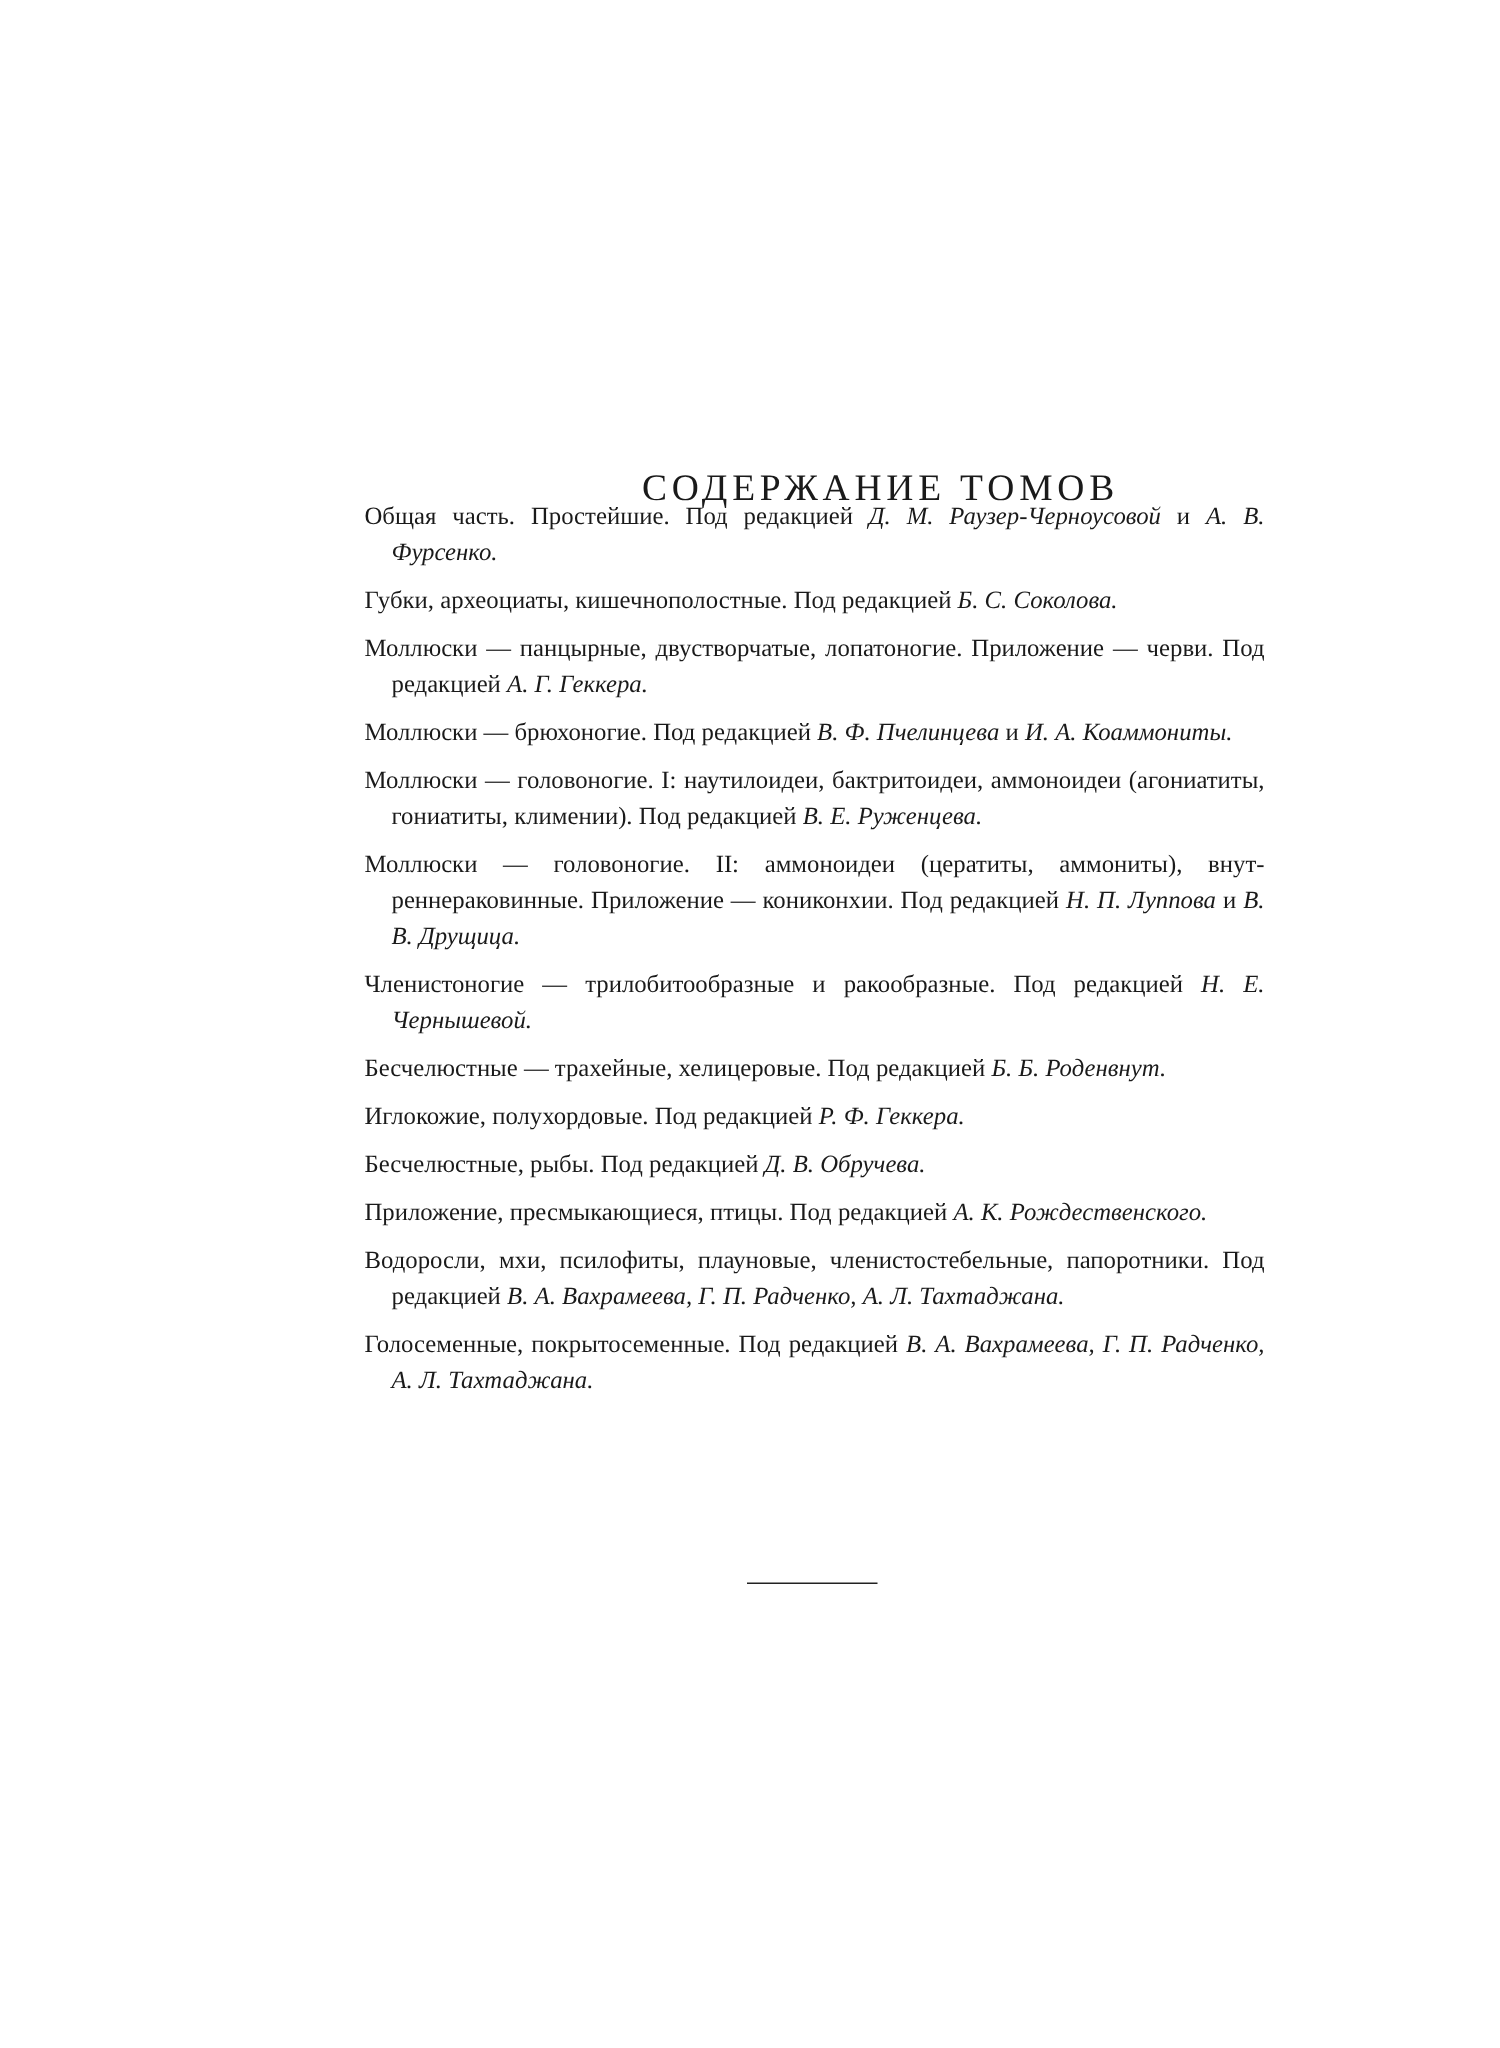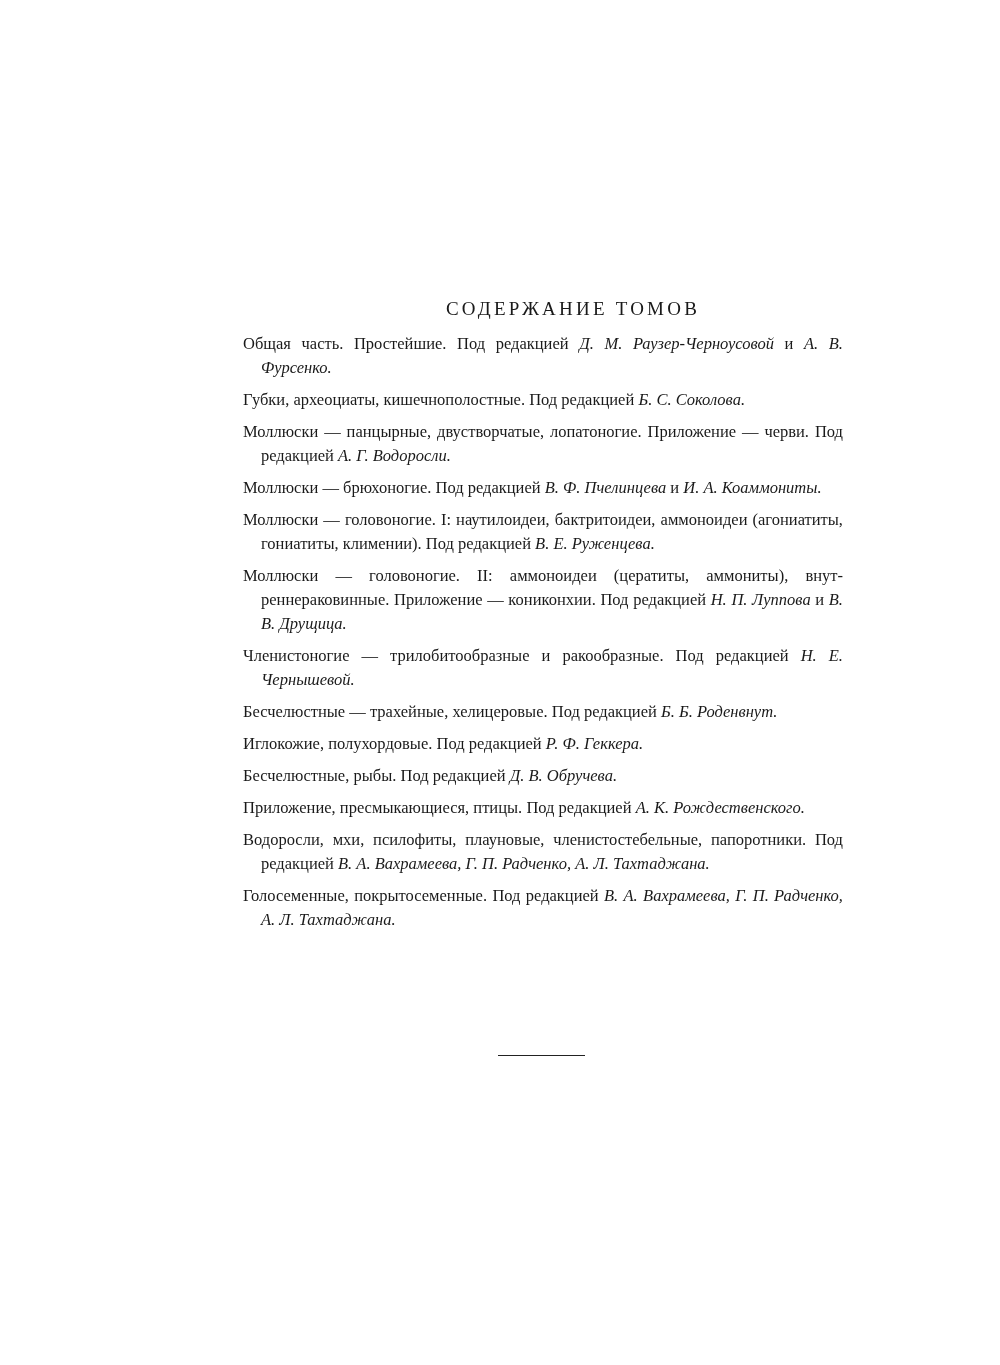--- a/index.html
+++ b/index.html
@@ -20,25 +20,25 @@
       left: 0; top: 0;
       width: 1000px;
       height: 1365px;
     }
     .title {
       position: absolute;
       top: 298px;
       left: 243px;
       width: 600px;
       text-align: center;
-      font-size: 19px;
+      font-size: 25px;
       letter-spacing: 3.2px;
       padding-left: 60px;
       box-sizing: border-box;
-      margin: 0;
+      margin: 14px;
       font-weight: normal;
     }
     .toc {
       position: absolute;
       top: 332px;
       left: 243px;
       width: 600px;
       margin: 0;
       padding: 0;
       list-style: none;
@@ -68,21 +68,21 @@
 <body>
 
 <div class="page">
   <h1 class="title">СОДЕРЖАНИЕ ТОМОВ</h1>
 
   <ul class="toc">
     <li class="entry"><span>Общая часть. Простейшие. </span><span>Под редакцией </span><span class="editors">Д. М. Раузер-Черноусовой</span><span> и </span><span class="editors">А. В. Фурсенко.</span></li>
 
     <li class="entry"><span>Губки, археоциаты, кишечнополостные. </span><span>Под редакцией </span><span class="editors">Б. С. Соколова.</span><span></span><span class="editors"></span></li>
 
-    <li class="entry"><span>Моллюски — панцырные, двустворчатые, лопатоногие. Приложение — черви. </span><span>Под редакцией </span><span class="editors">А. Г. Водоросли.</span><span></span><span class="editors"></span></li>
+    <li class="entry"><span>Моллюски — панцырные, двустворчатые, лопатоногие. Приложение — черви. </span><span>Под редакцией </span><span class="editors">А. Г. Геккера.</span><span></span><span class="editors"></span></li>
 
     <li class="entry"><span>Моллюски — брюхоногие. </span><span>Под редакцией </span><span class="editors">В. Ф. Пчелинцева</span><span> и </span><span class="editors">И. А. Ко­аммониты.</span></li>
 
     <li class="entry"><span>Моллюски — головоногие. I: наутилоидеи, бактритоидеи, аммоноидеи (агониатиты, гониатиты, климении). </span><span>Под редакцией </span><span class="editors">В. Е. Руженцева.</span><span></span><span class="editors"></span></li>
 
     <li class="entry"><span>Моллюски — головоногие. II: аммоноидеи (цератиты, аммониты), внут­реннераковинные. Приложение — кониконхии. </span><span>Под редакцией </span><span class="editors">Н. П. Луппова</span><span> и </span><span class="editors">В. В. Друщица.</span></li>
 
 
     <li class="entry"><span>Членистоногие — трилобитообразные и ракообразные. </span><span>Под редакцией </span><span class="editors">Н. Е. Чернышевой.</span><span></span><span class="editors"></span></li>
 

